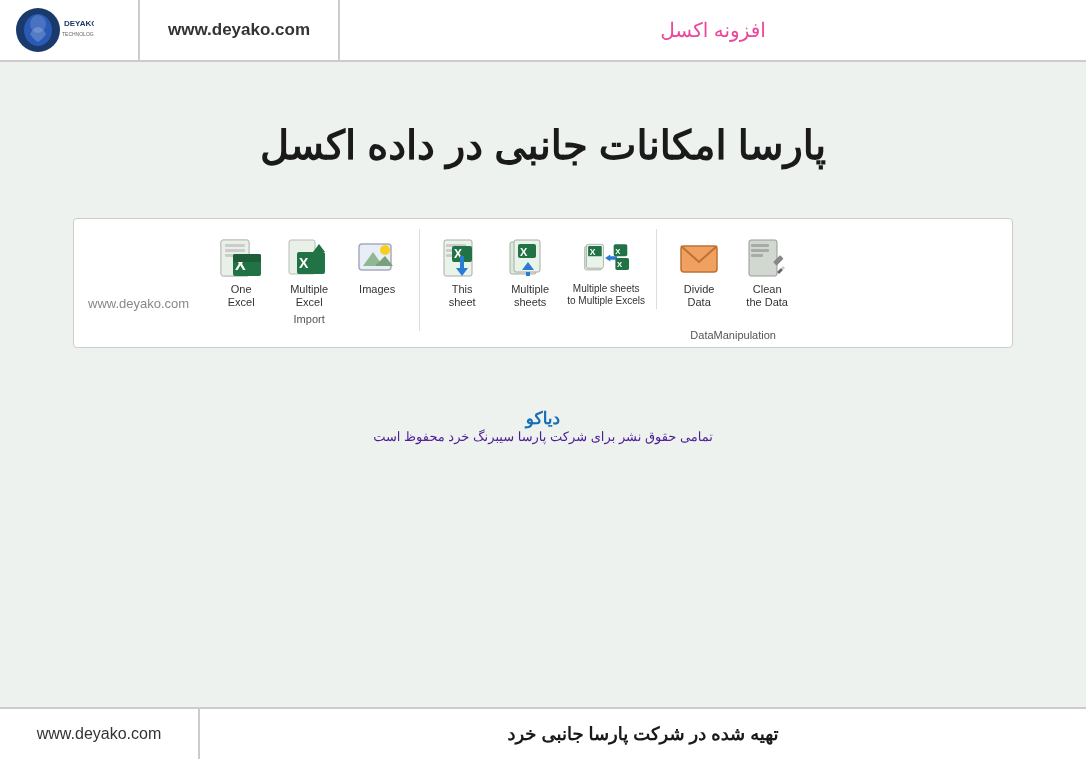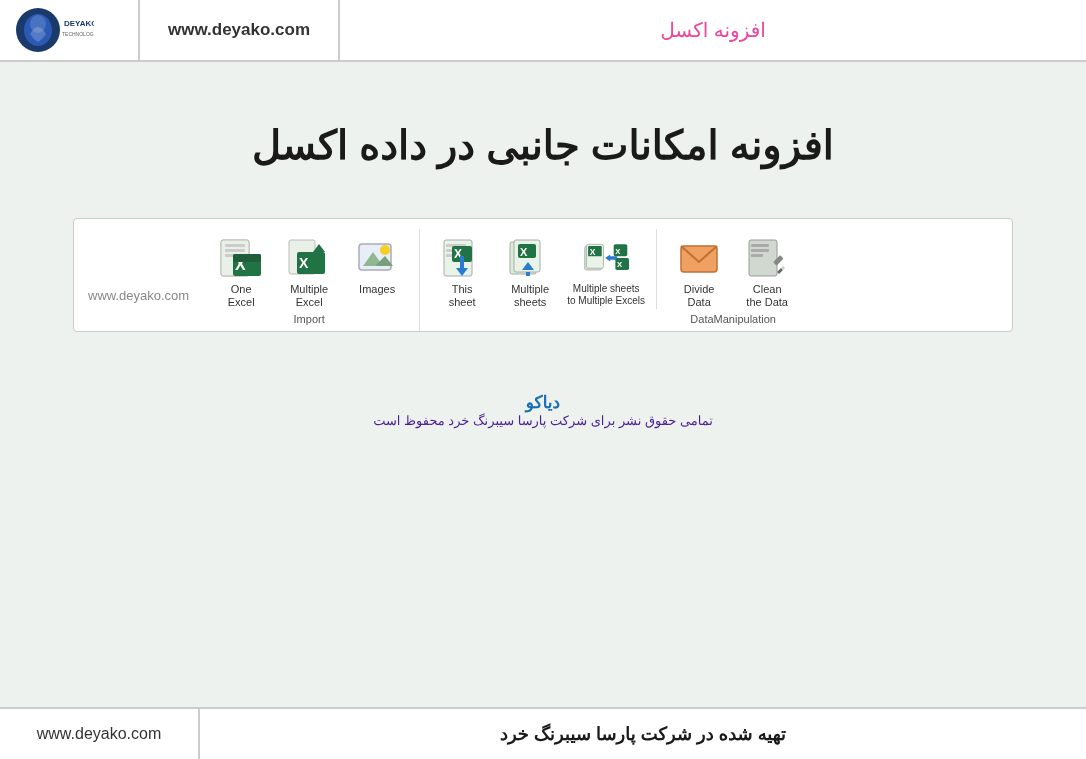--- a/index.html
+++ b/index.html
@@ -117,20 +117,21 @@
 
     .ribbon-group {
       display: flex;
       flex-direction: column;
       align-items: center;
       border-right: 1px solid #ddd;
       padding: 6px 10px 0 10px;
     }
     .ribbon-group:last-child {
       border-right: none;
+      gap: 16px;
     }
 
     .ribbon-items {
       display: flex;
       gap: 4px;
       align-items: flex-start;
     }
 
     .ribbon-item {
       display: flex;
@@ -234,21 +235,21 @@
   </div>
   <div class="header-url">
     <span>www.deyako.com</span>
   </div>
   <div class="header-title">
     <span>افزونه اکسل</span>
   </div>
 </div>
 
 <div class="main">
-  <div class="page-title">افزونه امکانات جانبی در داده اکسل</div>
+  <div class="page-title">پارسا امکانات جانبی در داده اکسل</div>
 
   <div class="ribbon-box">
     <div class="ribbon-content">
       <div class="ribbon-watermark">www.deyako.com</div>
 
       <div class="ribbon-group">
         <div class="ribbon-items">
 
           <div class="ribbon-item">
             <div class="ribbon-icon">
@@ -393,14 +394,14 @@
   </div>
 
   <div class="footer-note">
     <div class="company">دیاکو</div>
     <div class="rights">تمامی حقوق نشر برای شرکت پارسا سیبرنگ خرد محفوظ است</div>
   </div>
 </div>
 
 <div class="footer-bar">
   <div class="footer-url">www.deyako.com</div>
-  <div class="footer-text">تهیه شده در شرکت پارسا سیبرنگ خرد</div>
+  <div class="footer-text">تهیه شده در شرکت پارسا جانبی خرد</div>
 </div>
 
 </body></html>

